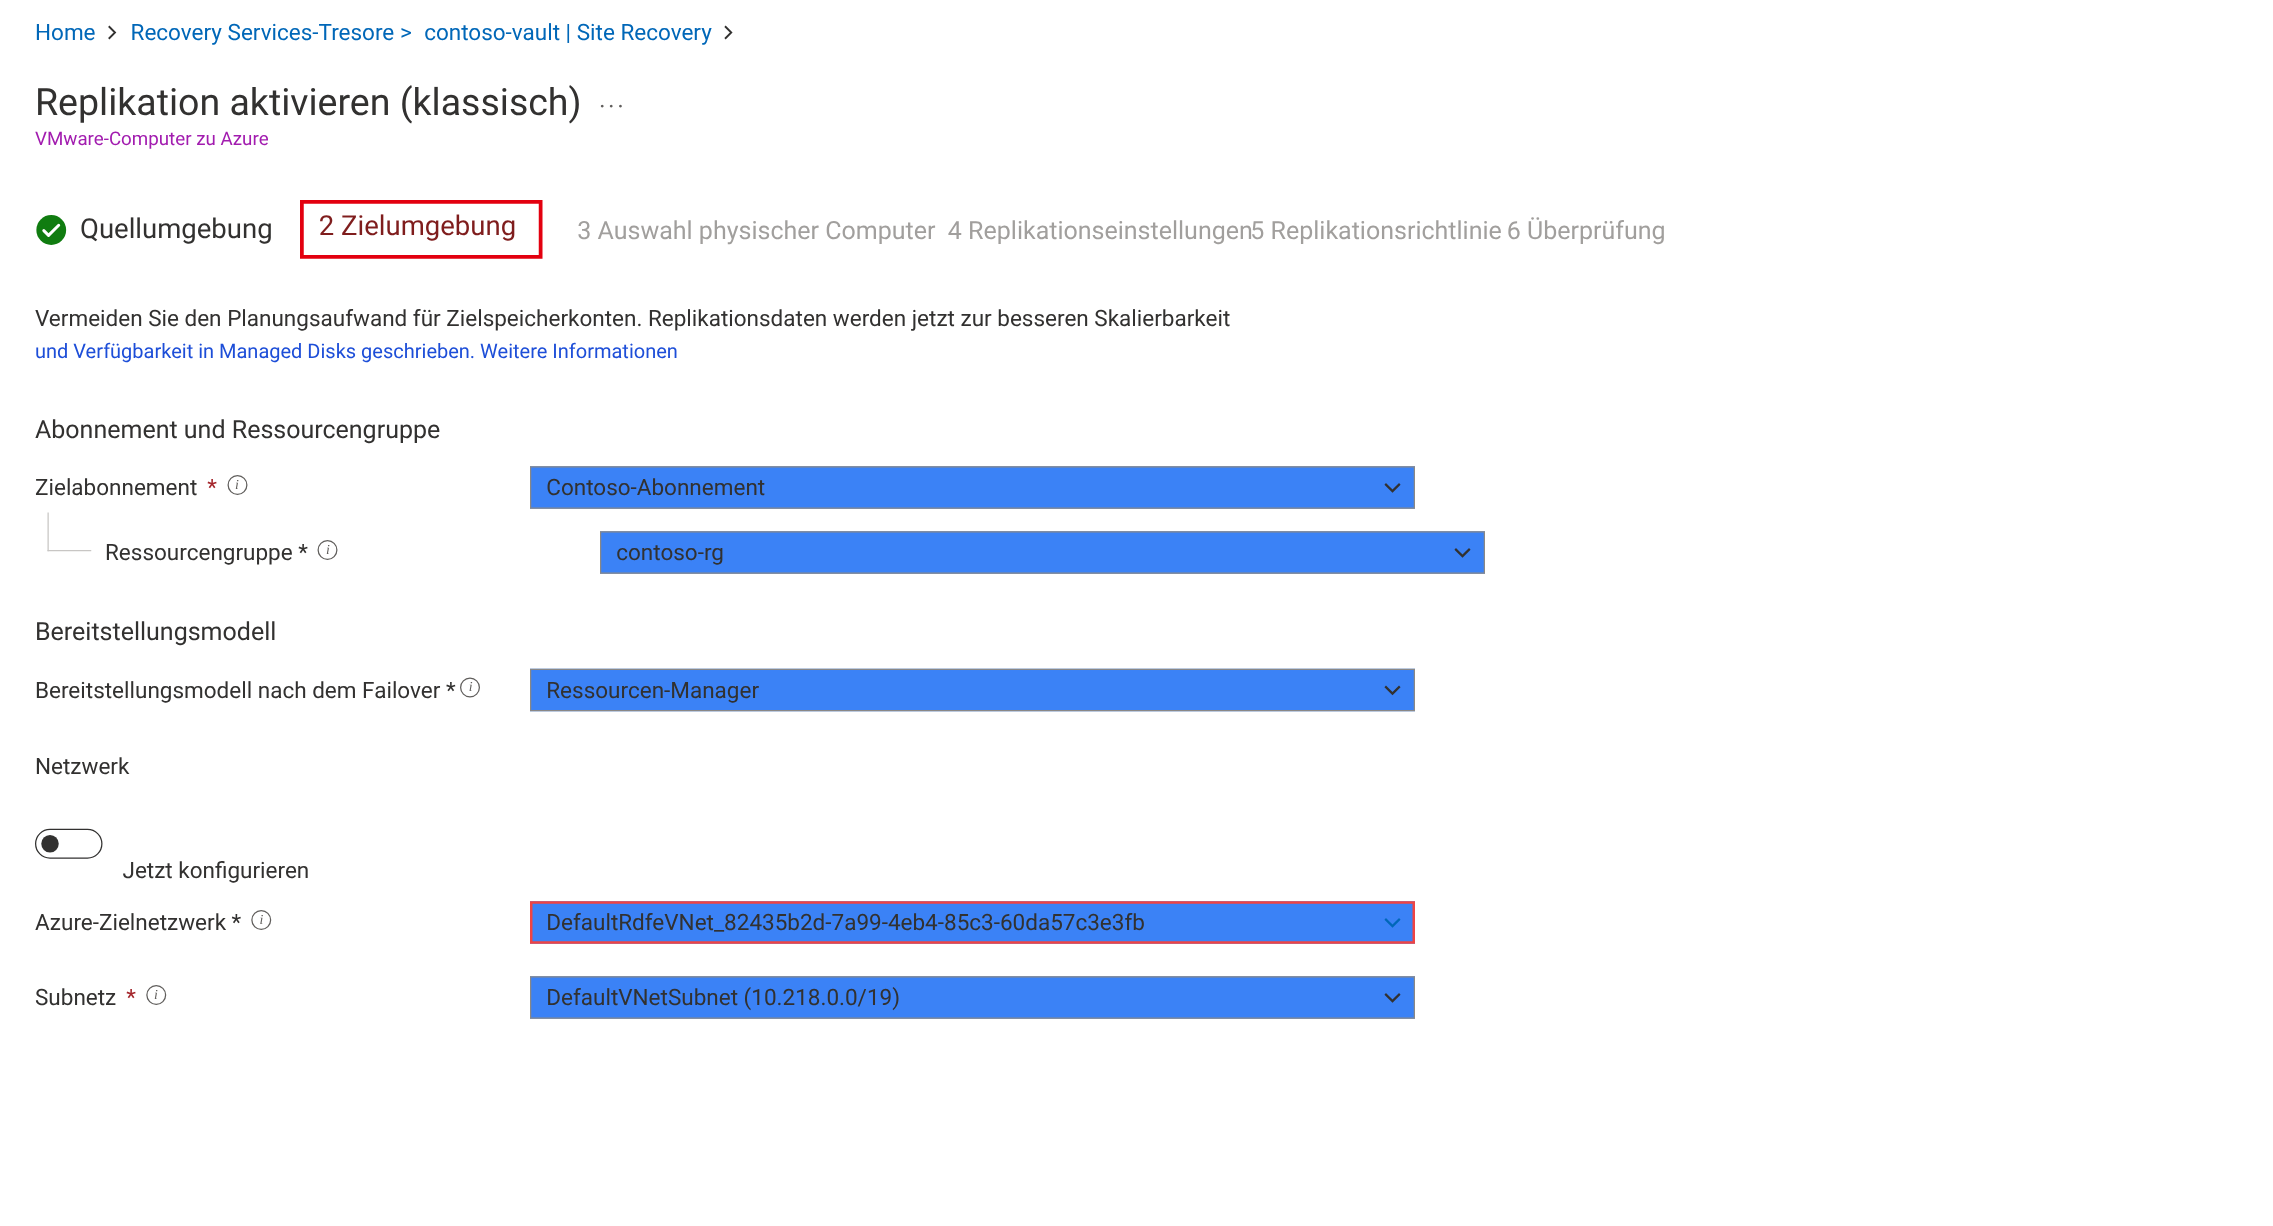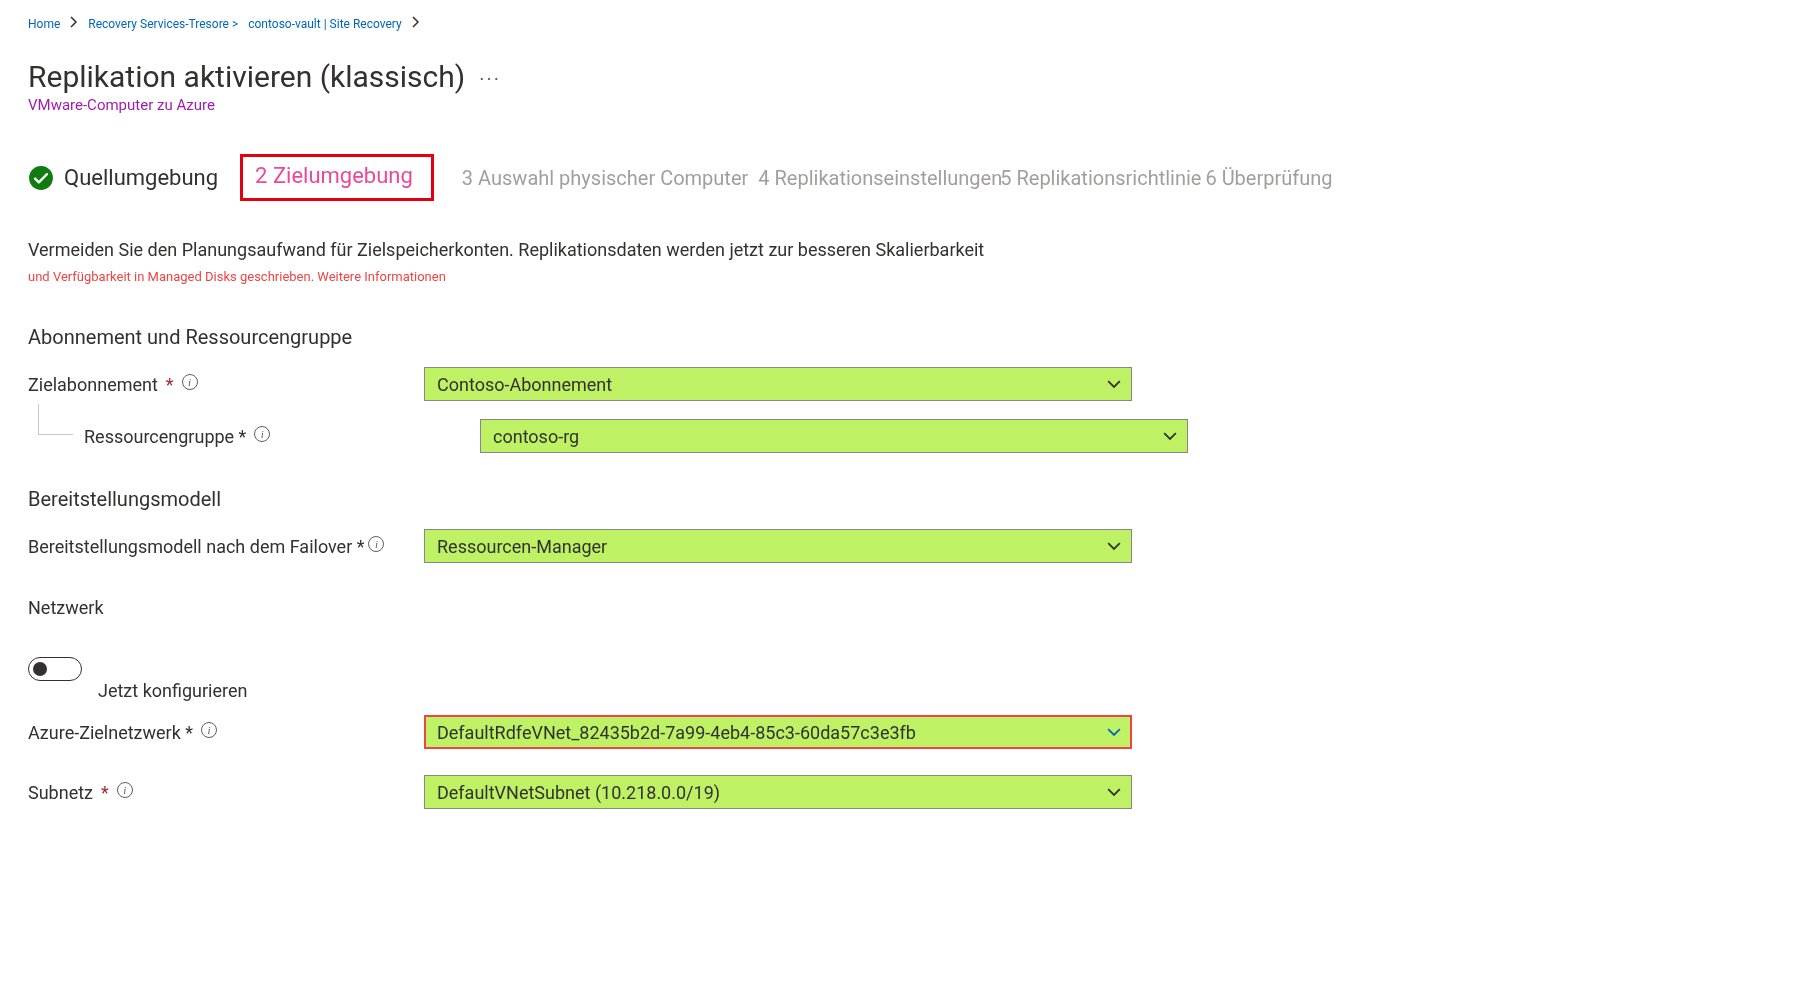--- a/index.html
+++ b/index.html
@@ -15,21 +15,21 @@
     padding: 16px 28px 40px 28px;
     box-sizing: border-box;
     width: 1818px;
   }
 
   
   .breadcrumb {
     display: flex;
     align-items: center;
     gap: 10px;
-    font-size: 12px;
+    font-size: 18px;
     color: #0067b8;
     margin-bottom: 18px;
   }
   .breadcrumb .crumb {
     color: #0067b8;
     cursor: pointer;
   }
   .breadcrumb .sep {
     color: #323130;
   }
@@ -72,21 +72,21 @@
     margin-bottom: 36px;
     flex-wrap: nowrap;
   }
   .wizard .step {
     display: flex;
     align-items: center;
     gap: 10px;
     white-space: nowrap;
   }
   .wizard .step.completed { color: #323130; }
-  .wizard .step.current   { color: #ec4899; }
+  .wizard .step.current   { color: #7f1d1d; }
   .wizard .step.upcoming  { color: #a19f9d; font-size: 20px; justify-content: center; }
 
   .check-circle {
     width: 26px;
     height: 26px;
     flex: 0 0 auto;
   }
 
   .step-highlight {
     border: 3px solid #e3000f;
@@ -96,22 +96,22 @@
 
   
   .info-block {
     font-size: 18px;
     color: #323130;
     max-width: 1200px;
     line-height: 1.4;
     margin-bottom: 38px;
   }
   .info-block .link {
-    color: #ef4444;
-    font-size: 13px;
+    color: #1d4ed8;
+    font-size: 16px;
     cursor: pointer;
   }
 
   
   .section-heading {
     font-size: 20px;
     color: #323130;
     margin: 24px 0 18px 0;
   }
 
@@ -161,21 +161,21 @@
   }
 
   .field-cell {
     flex: 0 0 auto;
   }
 
   .select-box {
     width: 708px;
     height: 34px;
     border: 1px solid #8a8886;
-    background: #bef264;
+    background: #3b82f6;
     display: flex;
     align-items: center;
     justify-content: space-between;
     padding: 0 10px 0 12px;
     font-size: 18px;
     color: #323130;
     cursor: pointer;
     box-sizing: border-box;
   }
   .select-box.focused {

